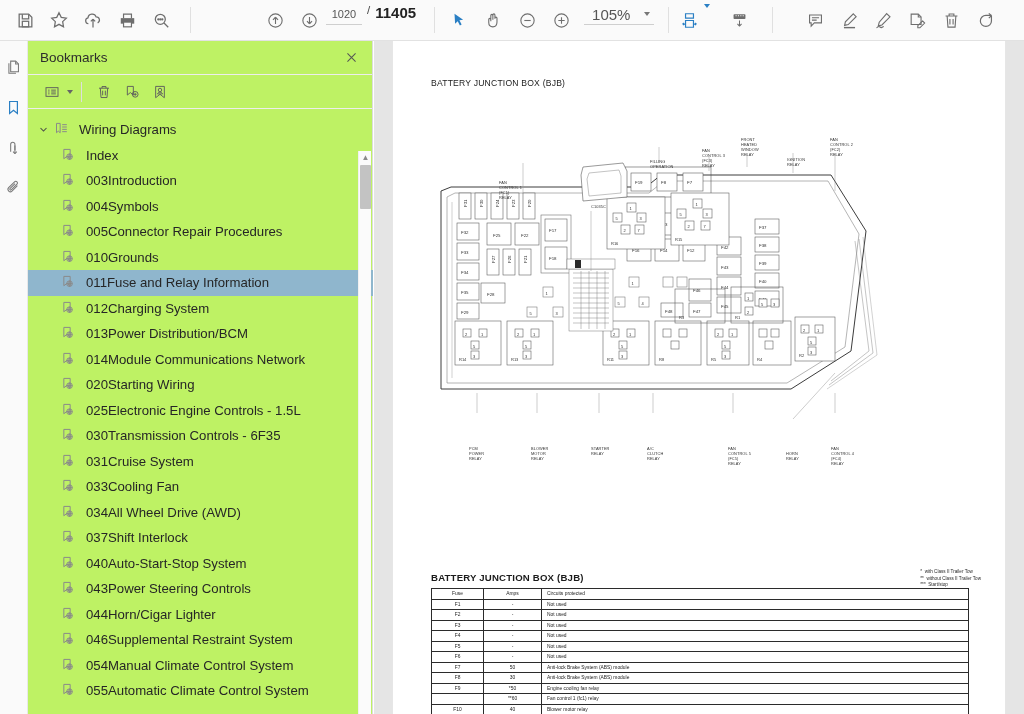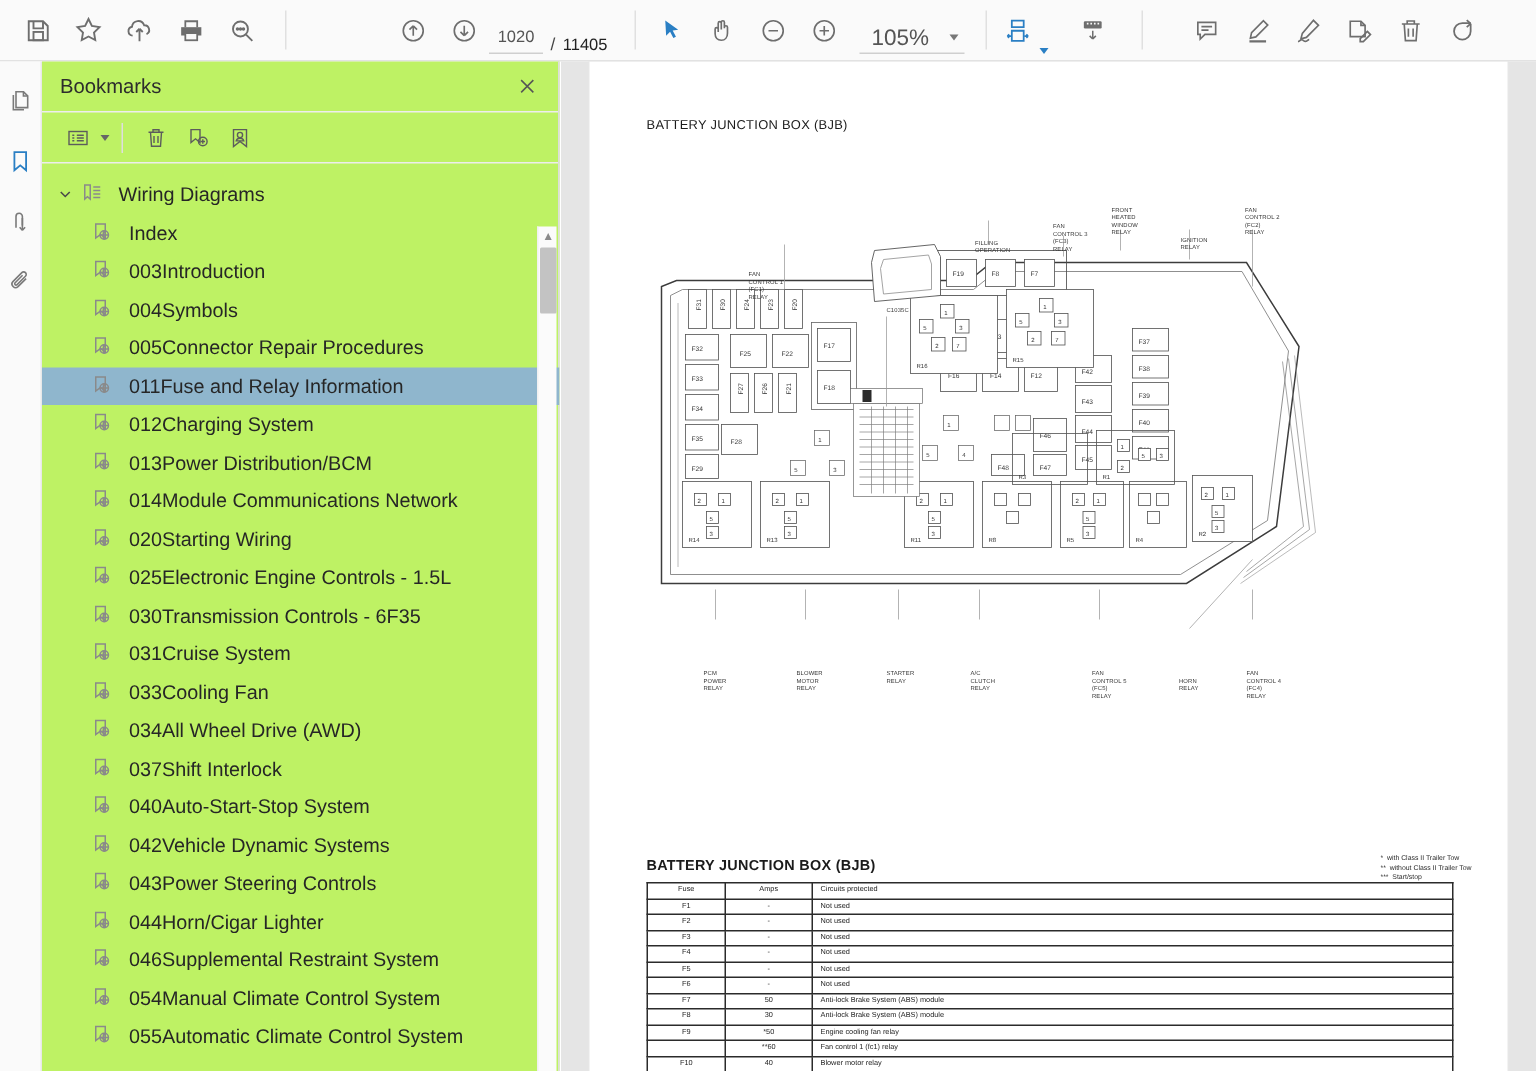--- a/index.html
+++ b/index.html
@@ -11,39 +11,39 @@
   }
   body { position: relative; }
 
   
   #toolbar {
     position: absolute; top: 0; left: 0; width: 1024px; height: 41px;
     background: #fafafa;
     border-bottom: 1px solid #e2e2e2;
     display: flex; align-items: center;
   }
-  .tb-group { display: flex; align-items: flex-end; }
+  .tb-group { display: flex; align-items: flex-start; }
   .tb-btn {
     width: 34px; height: 32px;
     display: flex; align-items: center; justify-content: center;
     cursor: pointer; color: #6e6e6e;
   }
   .tb-btn svg { display: block; }
   .tb-sep { width: 1px; height: 26px; background: #e0e0e0; margin: 0 7px; }
 
   .page-field {
     width: 36px; height: 21px;
     border: none; border-bottom: 1px solid #cfcfcf;
     background: transparent;
     font-family: "Liberation Sans", sans-serif;
     font-size: 11px; color: #555; text-align: center;
     outline: none; padding: 0;
   }
   .page-sep { font-size: 11.5px; color: #444; margin: 0 5px; }
-  .page-total { font-size: 11px; color: #222; font-weight: normal; }
+  .page-total { font-size: 15px; color: #222; font-weight: bold; }
 
   .zoom-box {
     display: flex; align-items: center; gap: 4px;
     border-bottom: 1px solid #cfcfcf;
     height: 21px; padding: 0 4px 0 8px; margin-left: 6px;
     cursor: pointer;
   }
   .zoom-val { font-size: 15px; color: #555; min-width: 32px; }
   .caret-dn {
     width: 0; height: 0;
@@ -473,20 +473,28 @@
           <span class="row-label">004Symbols</span>
         </div>
         <div class="row">
           <span class="bm-ico"><svg width="17" height="16" viewBox="0 0 24 24" fill="none" stroke="#8a8a8a" stroke-width="1.5">
   <path d="M5 3.6h9.5v14L9.8 14 5 17.6z"></path>
               <circle cx="13.5" cy="14.5" r="4.2"></circle>
   <path d="M9.3 14.5h8.4M13.5 10.3c1.5 1.9 1.5 6.5 0 8.4M13.5 10.3c-1.5 1.9-1.5 6.5 0 8.4"></path>
             </svg></span>
           <span class="row-label">005Connector Repair Procedures</span>
         </div>
+        <div class="row">
+          <span class="bm-ico"><svg width="17" height="16" viewBox="0 0 24 24" fill="none" stroke="#8a8a8a" stroke-width="1.5">
+  <path d="M5 3.6h9.5v14L9.8 14 5 17.6z"></path>
+              <circle cx="13.5" cy="14.5" r="4.2"></circle>
+  <path d="M9.3 14.5h8.4M13.5 10.3c1.5 1.9 1.5 6.5 0 8.4M13.5 10.3c-1.5 1.9-1.5 6.5 0 8.4"></path>
+            </svg></span>
+          <span class="row-label">010Grounds</span>
+        </div>
         <div class="row sel">
           <span class="bm-ico"><svg width="17" height="16" viewBox="0 0 24 24" fill="none" stroke="#8a8a8a" stroke-width="1.5">
   <path d="M5 3.6h9.5v14L9.8 14 5 17.6z"></path>
               <circle cx="13.5" cy="14.5" r="4.2"></circle>
   <path d="M9.3 14.5h8.4M13.5 10.3c1.5 1.9 1.5 6.5 0 8.4M13.5 10.3c-1.5 1.9-1.5 6.5 0 8.4"></path>
             </svg></span>
           <span class="row-label">011Fuse and Relay Information</span>
         </div>
         <div class="row">
           <span class="bm-ico"><svg width="17" height="16" viewBox="0 0 24 24" fill="none" stroke="#8a8a8a" stroke-width="1.5">
@@ -568,28 +576,20 @@
             </svg></span>
           <span class="row-label">037Shift Interlock</span>
         </div>
         <div class="row">
           <span class="bm-ico"><svg width="17" height="16" viewBox="0 0 24 24" fill="none" stroke="#8a8a8a" stroke-width="1.5">
   <path d="M5 3.6h9.5v14L9.8 14 5 17.6z"></path>
               <circle cx="13.5" cy="14.5" r="4.2"></circle>
   <path d="M9.3 14.5h8.4M13.5 10.3c1.5 1.9 1.5 6.5 0 8.4M13.5 10.3c-1.5 1.9-1.5 6.5 0 8.4"></path>
             </svg></span>
           <span class="row-label">040Auto-Start-Stop System</span>
-        </div>
-        <div class="row">
-          <span class="bm-ico"><svg width="17" height="16" viewBox="0 0 24 24" fill="none" stroke="#8a8a8a" stroke-width="1.5">
-  <path d="M5 3.6h9.5v14L9.8 14 5 17.6z"></path>
-              <circle cx="13.5" cy="14.5" r="4.2"></circle>
-  <path d="M9.3 14.5h8.4M13.5 10.3c1.5 1.9 1.5 6.5 0 8.4M13.5 10.3c-1.5 1.9-1.5 6.5 0 8.4"></path>
-            </svg></span>
-          <span class="row-label">042Vehicle Dynamic Systems</span>
         </div>
         <div class="row">
           <span class="bm-ico"><svg width="17" height="16" viewBox="0 0 24 24" fill="none" stroke="#8a8a8a" stroke-width="1.5">
   <path d="M5 3.6h9.5v14L9.8 14 5 17.6z"></path>
               <circle cx="13.5" cy="14.5" r="4.2"></circle>
   <path d="M9.3 14.5h8.4M13.5 10.3c1.5 1.9 1.5 6.5 0 8.4M13.5 10.3c-1.5 1.9-1.5 6.5 0 8.4"></path>
             </svg></span>
           <span class="row-label">043Power Steering Controls</span>
         </div>
         <div class="row">

